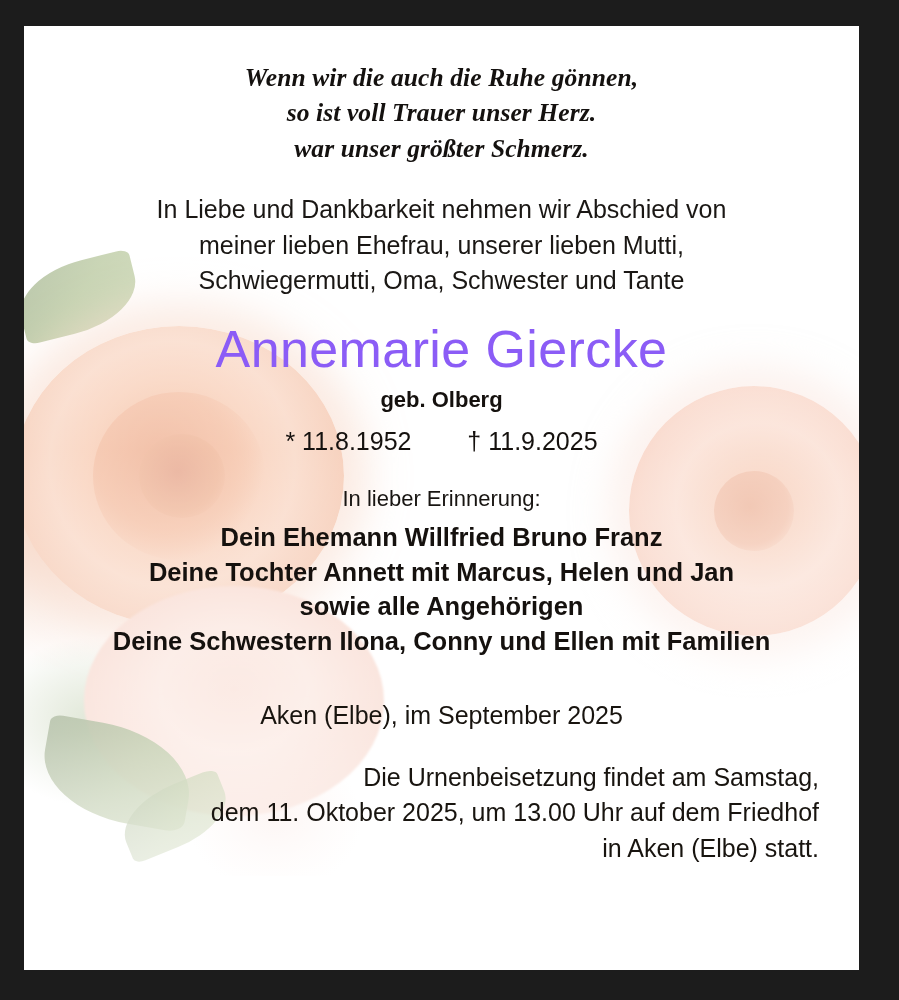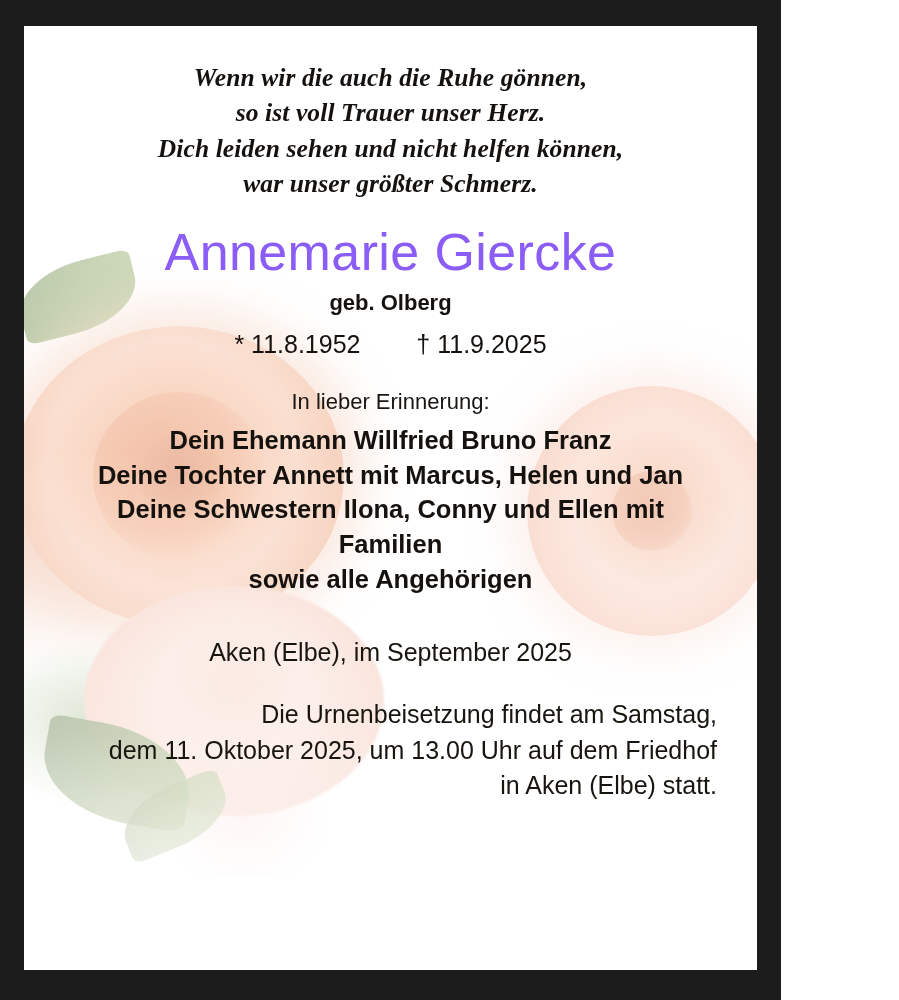--- a/index.html
+++ b/index.html
@@ -11,24 +11,24 @@
     width: 899px;
     height: 1000px;
     font-family: "Liberation Sans", sans-serif;
     overflow: hidden;
   }
 
   
   .obituary-frame {
     position: relative;
     box-sizing: border-box;
-    width: 781px;
+    width: 899px;
     height: 1000px;
     background: #1c1c1c;
-    padding: 26px 24px 30px 24px;
+    padding: 26px 40px 30px 24px;
   }
 
   .obituary-card {
     position: relative;
     box-sizing: border-box;
     width: 100%;
     height: 100%;
     background: #ffffff;
     overflow: hidden;
   }
@@ -245,41 +245,45 @@
       <div class="leaf leaf-2"></div>
       <div class="leaf leaf-3"></div>
       <div class="veil"></div>
     </div>
 
     <div class="content">
 
       <div class="poem">
         <div>Wenn wir die auch die Ruhe gönnen,</div>
         <div>so ist voll Trauer unser Herz.</div>
-        <div>Dich leiden sehen und nicht helfen können,</div>
         <div>war unser größter Schmerz.</div>
       </div>
 
+      <div class="intro">
+        <div>In Liebe und Dankbarkeit nehmen wir Abschied von</div>
+        <div>meiner lieben Ehefrau, unserer lieben Mutti,</div>
+        <div>Schwiegermutti, Oma, Schwester und Tante</div>
+      </div>
 
       <div class="name">Annemarie Giercke</div>
       <div class="maiden">geb. Olberg</div>
 
       <div class="dates">
         <span>* 11.8.1952</span>
         <span class="gap"></span>
         <span>† 11.9.2025</span>
       </div>
 
       <div class="memory-label">In lieber Erinnerung:</div>
 
       <div class="family">
         <div>Dein Ehemann Willfried Bruno Franz</div>
         <div>Deine Tochter Annett mit Marcus, Helen und Jan</div>
+        <div>sowie alle Angehörigen</div>
         <div>Deine Schwestern Ilona, Conny und Ellen mit Familien</div>
-        <div>sowie alle Angehörigen</div>
       </div>
 
       <div class="place">Aken (Elbe), im September 2025</div>
 
       <div class="funeral">
         <div>Die Urnenbeisetzung findet am Samstag,</div>
         <div>dem 11. Oktober 2025, um 13.00 Uhr auf dem Friedhof</div>
         <div>in Aken (Elbe) statt.</div>
       </div>
 

